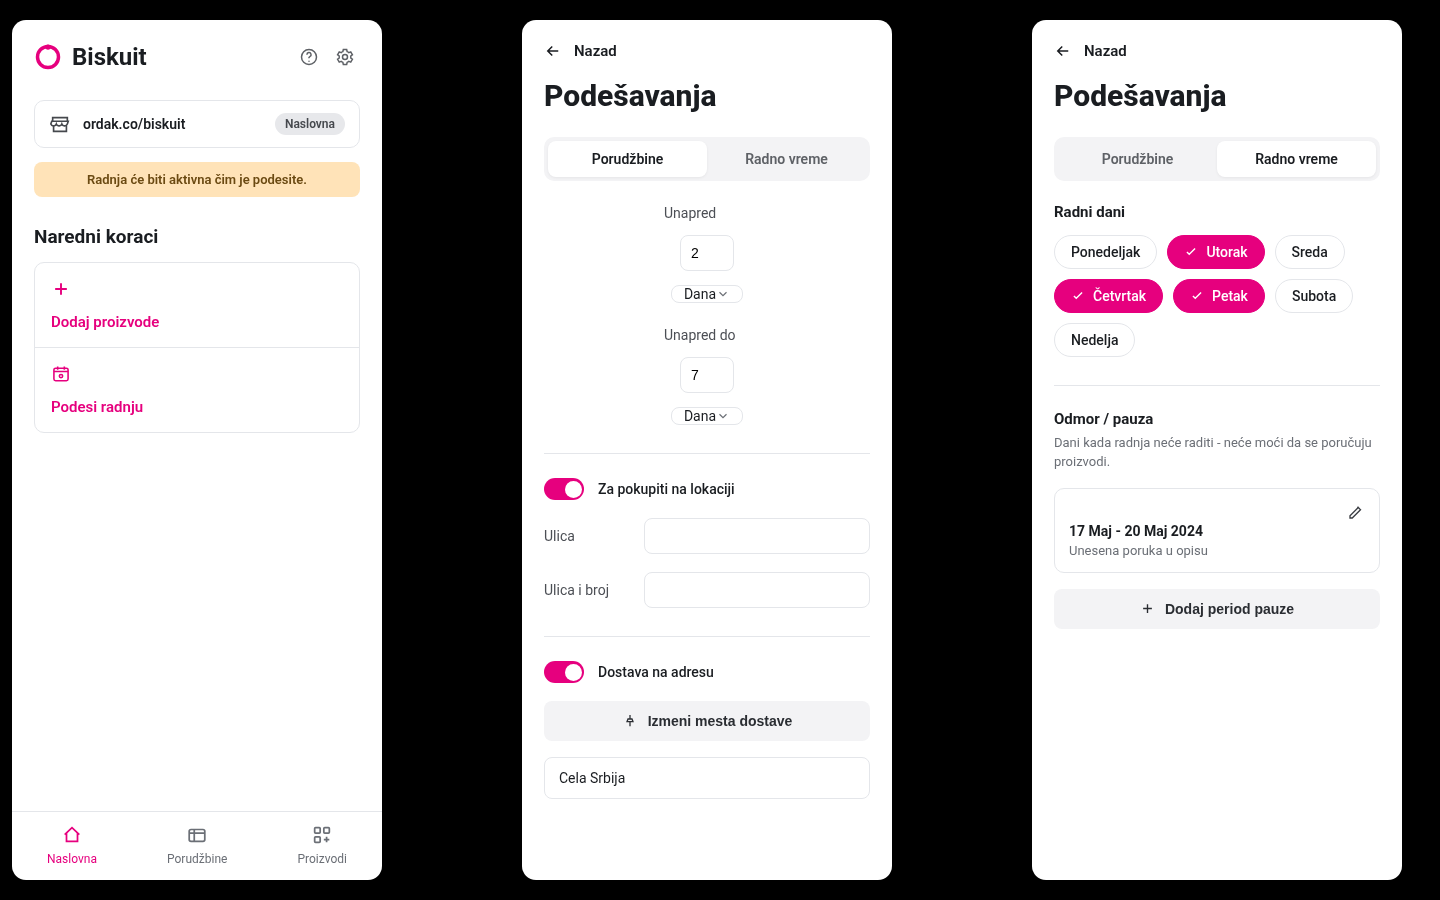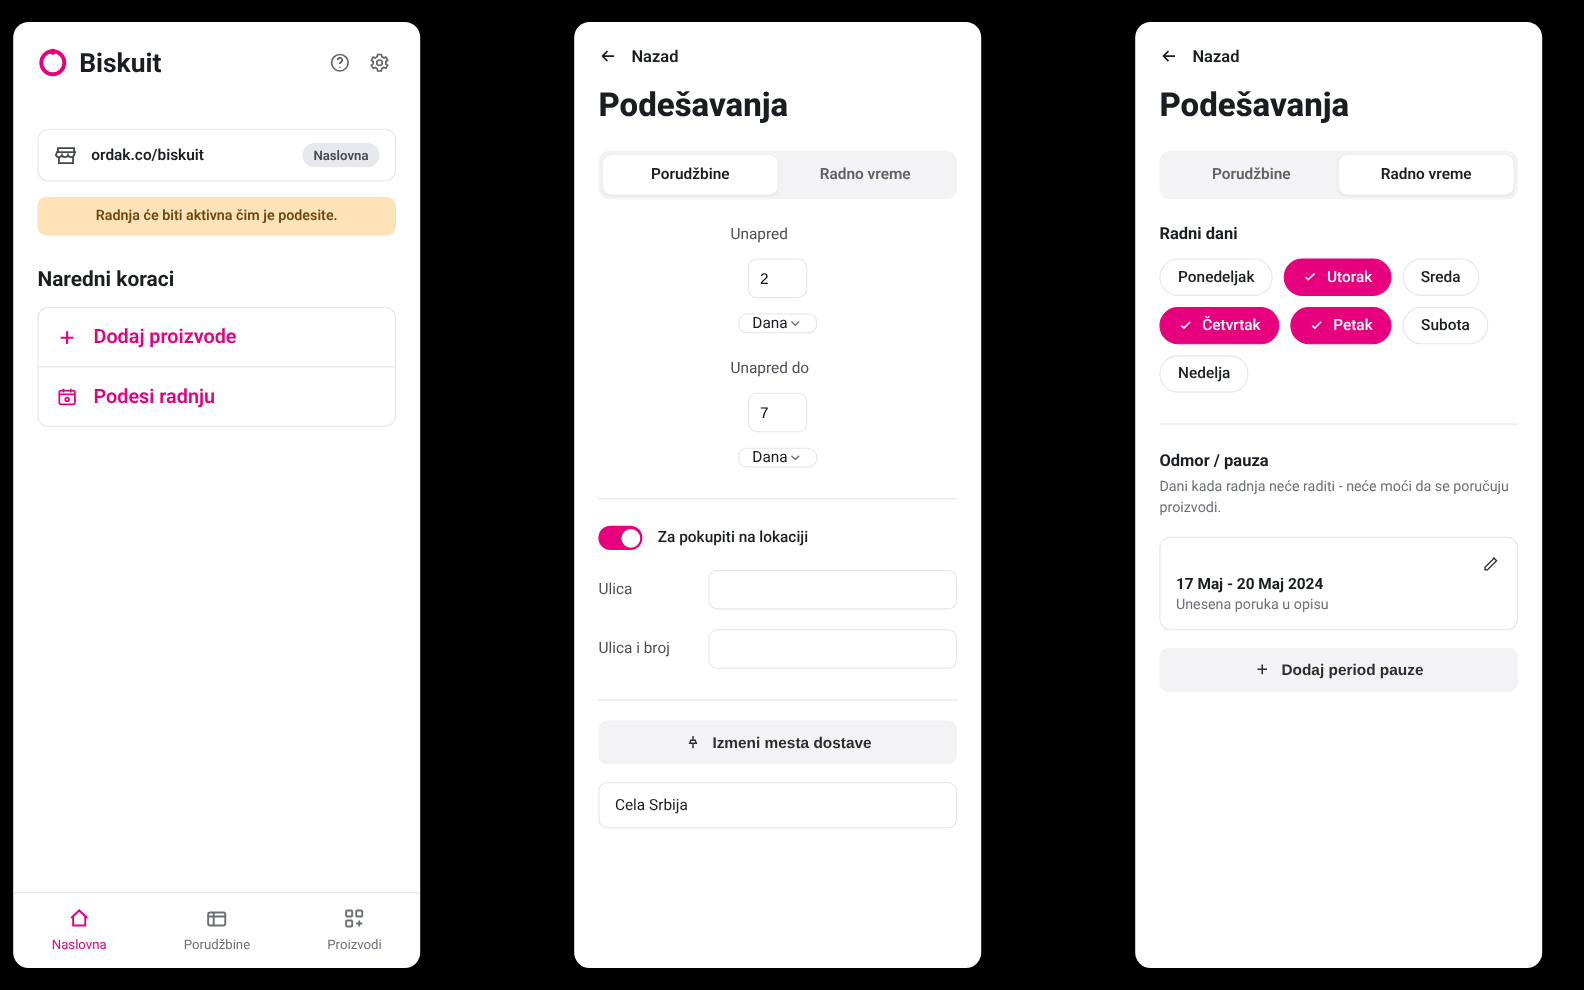--- a/index.html
+++ b/index.html
@@ -18,28 +18,28 @@
   html,body{margin:0;padding:0;background:#000;width:1440px;height:900px;font-family:-apple-system,BlinkMacSystemFont,"Segoe UI",Roboto,Helvetica,Arial,sans-serif;color:var(--txt);}
   body{display:flex;gap:140px;padding:20px 12px;}
   .panel{background:var(--panel-bg);border-radius:var(--radius);box-shadow:var(--shadow);width:370px;height:860px;flex:0 0 370px;display:flex;flex-direction:column;position:relative;overflow:hidden;}
   .panel-inner{padding:22px;flex:1;overflow:hidden;}
   
   .headrow{display:flex;align-items:center;justify-content:space-between;}
   .brand{display:flex;align-items:center;gap:10px;}
   .brand-name{font-size:24px;font-weight:700;}
   .iconbtn{width:30px;height:30px;display:flex;align-items:center;justify-content:center;color:#5E6166;cursor:pointer;}
   .iconrow{display:flex;gap:6px;}
-  .urlcard{margin-top:45px;border:1px solid var(--border);border-radius:10px;padding:12px 14px;display:flex;align-items:center;gap:12px;justify-content:space-between;}
+  .urlcard{margin-top:28px;border:1px solid var(--border);border-radius:10px;padding:12px 14px;display:flex;align-items:center;gap:12px;justify-content:space-between;}
   .urlcard-left{display:flex;align-items:center;gap:12px;}
   .urltext{font-size:14px;font-weight:600;}
   .badge{background:#E7E8EB;color:#45484D;font-size:12px;font-weight:600;padding:4px 10px;border-radius:999px;}
   .warn{margin-top:14px;background:var(--warn-bg);color:#6B4A12;border-radius:8px;text-align:center;font-size:13px;font-weight:600;padding:10px 8px;}
   .h2{font-size:19px;font-weight:700;margin-top:28px;}
   .list{margin-top:14px;border:1px solid var(--border);border-radius:10px;overflow:hidden;}
-  .listitem{display:flex;align-items:center;gap:14px;padding:16px 16px;color:var(--pink);font-size:18px;font-weight:600;cursor:pointer;}
+  .listitem{display:flex;gap:14px;padding:16px 16px;color:var(--pink);font-size:15px;font-weight:600;cursor:pointer;flex-direction:column;}
   .listitem + .listitem{border-top:1px solid var(--border);}
   .bottombar{border-top:1px solid var(--border);display:flex;justify-content:space-around;padding:12px 0 14px;}
   .bottomitem{display:flex;flex-direction:column;align-items:center;gap:6px;font-size:12px;color:var(--muted);cursor:pointer;}
   .bottomitem.active{color:var(--pink);}
   
   .backrow{display:flex;align-items:center;gap:12px;font-size:15px;font-weight:600;cursor:pointer;margin-bottom:18px;}
   .bigtitle{font-size:30px;font-weight:800;margin:0 0 24px;}
   .seg{display:flex;background:var(--grey-bg);border-radius:10px;padding:4px;}
   .seg .segbtn{flex:1;text-align:center;font-size:14px;font-weight:600;color:#5E6166;padding:10px 0;border-radius:8px;cursor:pointer;}
   .seg .segbtn.active{background:#fff;color:var(--txt);box-shadow:0 1px 3px rgba(0,0,0,0.06);}
@@ -231,20 +231,24 @@
       <div class="formlabel">Ulica</div>
       <input class="txtin" style="">
     </div>
     <div class="textrow">
       <div class="formlabel">Ulica i broj</div>
       <input class="txtin" style="">
     </div>
 
     <hr class="divider">
 
+    <div class="togglerow">
+      <div class="switch"></div>
+      <span>Dostava na adresu</span>
+    </div>
 
     <button class="greybtn" style="margin-top:18px">
       <span>
           <svg width="16" height="16" viewBox="0 0 24 24" fill="none" stroke="currentColor" stroke-width="1.9">
             <path d="M12 3v6M9 9h6l1.5 4H7.5zM12 13v7"></path>
           </svg>
         </span>
       <span>Izmeni mesta dostave</span>
     </button>
 

